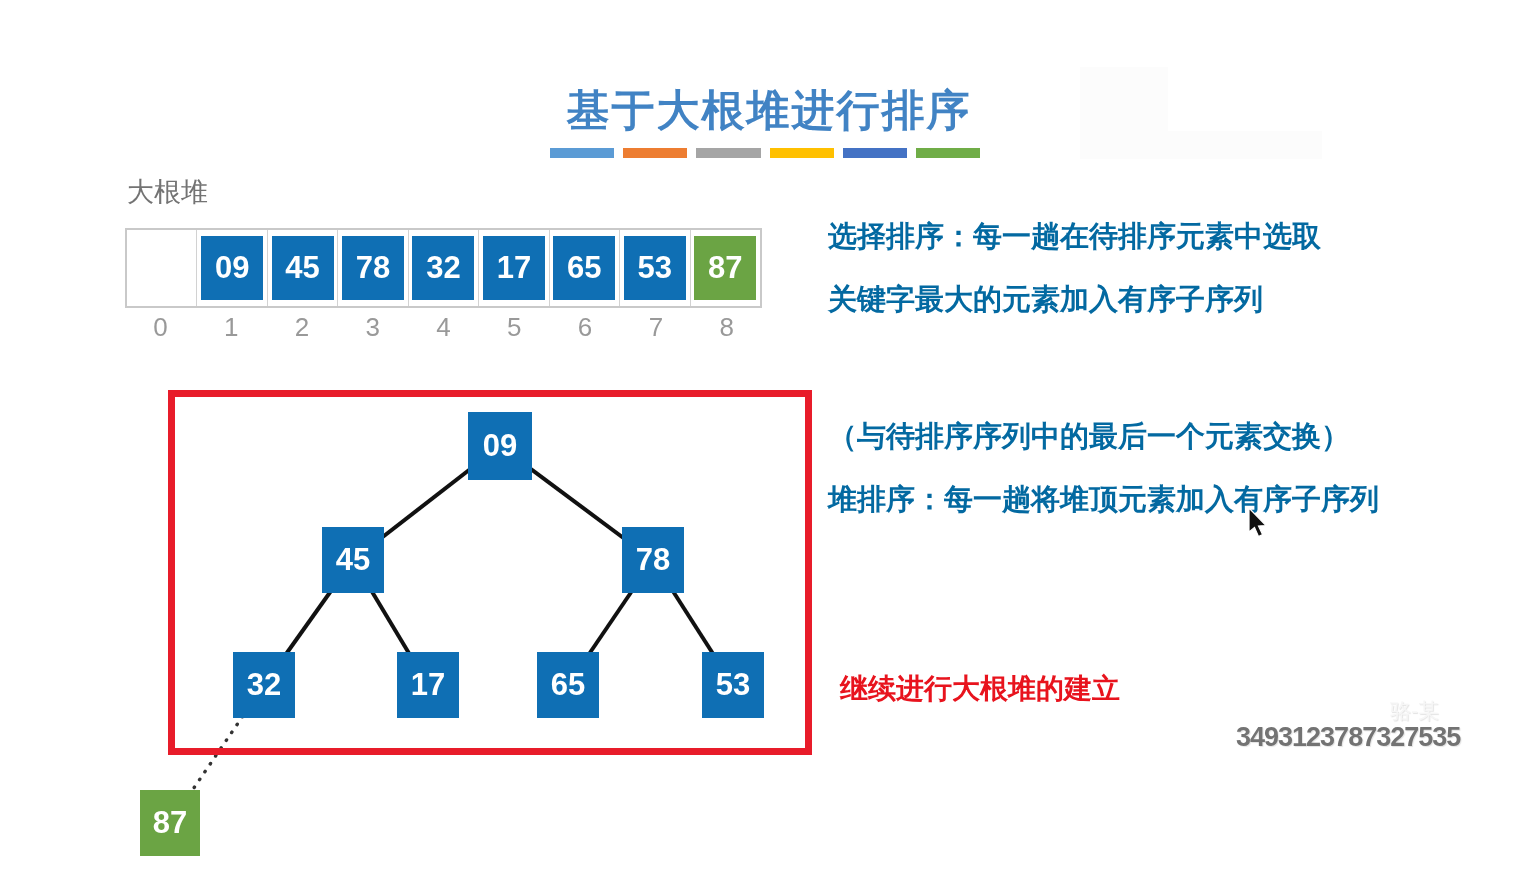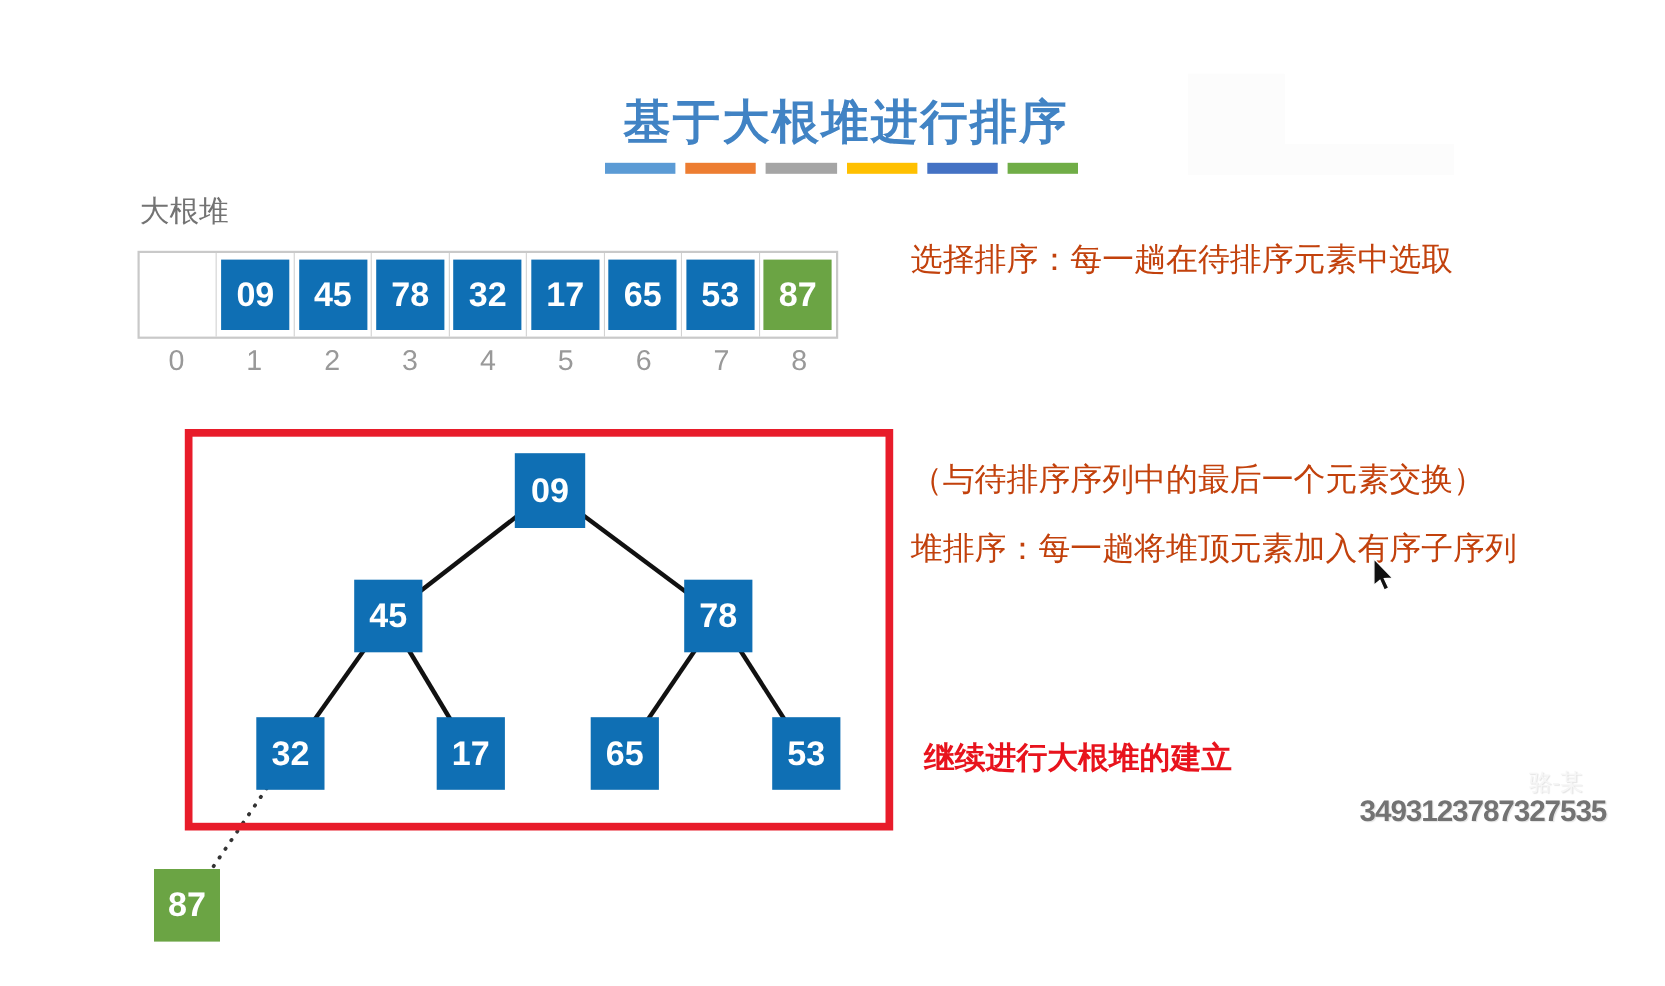--- a/index.html
+++ b/index.html
@@ -26,21 +26,21 @@
   #array-indices{left:125px;top:312px;width:637px;display:flex;}
   .aidx{flex:1;text-align:center;font-size:26px;color:#999;}
 
   
   #edge-svg{left:0;top:0;width:1514px;height:896px;pointer-events:none;}
   #red-box{left:168px;top:390px;width:644px;height:365px;border:7px solid #e81c2a;box-sizing:border-box;}
   .node{position:absolute;display:flex;align-items:center;justify-content:center;
         color:#fff;font-size:31px;font-weight:700;}
 
   
-  .note{font-size:29px;color:#c2410c;line-height:63px;white-space:nowrap;}
+  .note{font-size:29px;color:#0369a1;line-height:63px;white-space:nowrap;font-weight:bold;}
   #note-selection{left:828px;top:205px;}
   #note-heap{left:828px;top:405px;}
   #highlight-note{left:840px;top:670px;font-size:28px;font-weight:700;white-space:nowrap;}
 
   
   #wm-name{left:1390px;top:697px;font-size:21px;color:#f6f6f6;text-shadow:1px 1px 1px #e3e3e3;}
   #wm-number{left:1236px;top:722px;font-size:27px;font-weight:700;color:#737373;
              text-shadow:1px 1px 1px #e3e3e3;letter-spacing:-1px;}
 
   #cursor{left:1248px;top:508px;width:20px;height:30px;}
@@ -119,20 +119,21 @@
     <div class="node" style="left: 622px; top: 527px; width: 62px; height: 66px; background: rgb(15, 111, 180);">78</div>
     <div class="node" style="left: 233px; top: 652px; width: 62px; height: 66px; background: rgb(15, 111, 180);">32</div>
     <div class="node" style="left: 397px; top: 652px; width: 62px; height: 66px; background: rgb(15, 111, 180);">17</div>
     <div class="node" style="left: 537px; top: 652px; width: 62px; height: 66px; background: rgb(15, 111, 180);">65</div>
     <div class="node" style="left: 702px; top: 652px; width: 62px; height: 66px; background: rgb(15, 111, 180);">53</div>
     <div class="node" style="left: 140px; top: 790px; width: 60px; height: 66px; background: rgb(107, 164, 68);">87</div>
   </div>
 
 <div class="abs note" id="note-selection">
   <div>选择排序：每一趟在待排序元素中选取</div>
+  <div>关键字最大的元素加入有序子序列</div>
 </div>
 <div class="abs note" id="note-heap">
   <div>（与待排序序列中的最后一个元素交换）</div>
   <div>堆排序：每一趟将堆顶元素加入有序子序列</div>
 </div>
 <div class="abs" id="highlight-note" style="color: rgb(232, 19, 29);">继续进行大根堆的建立</div>
 
 <div class="abs" id="wm-name">骆-某</div>
 <div class="abs" id="wm-number">3493123787327535</div>
 

